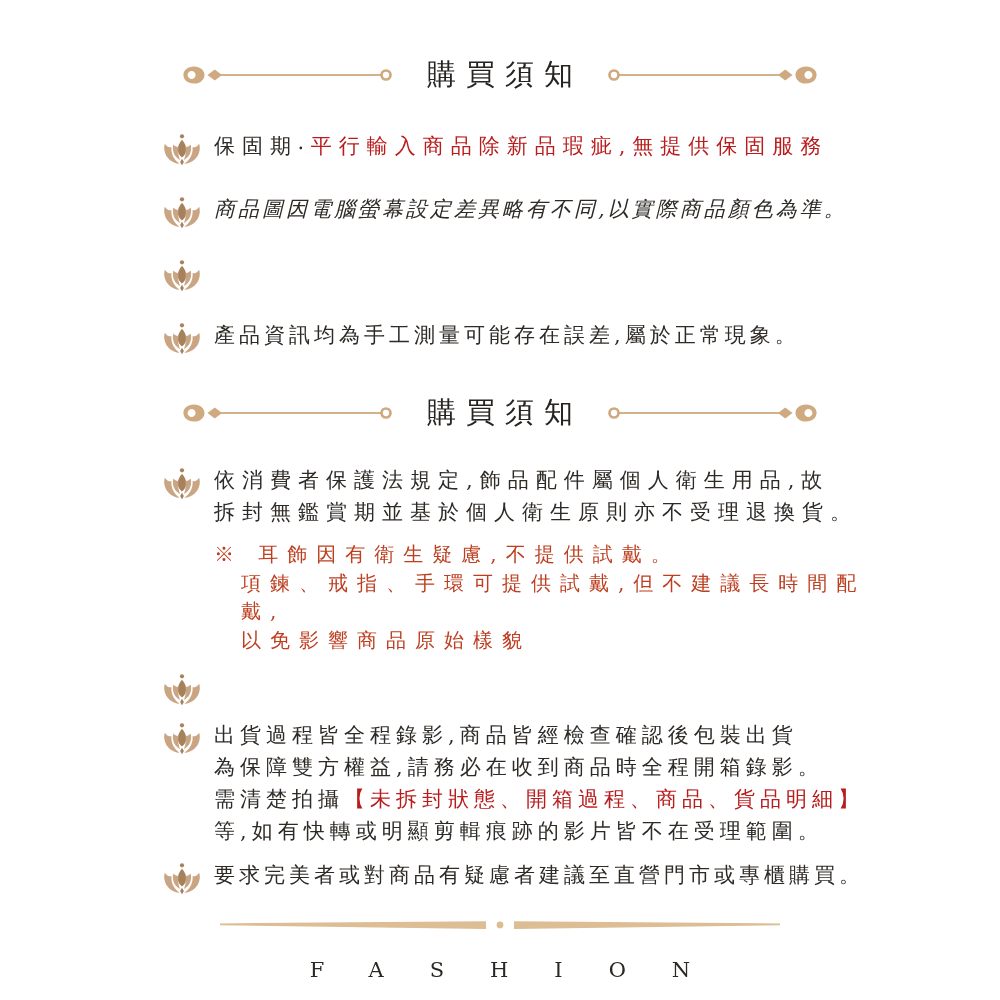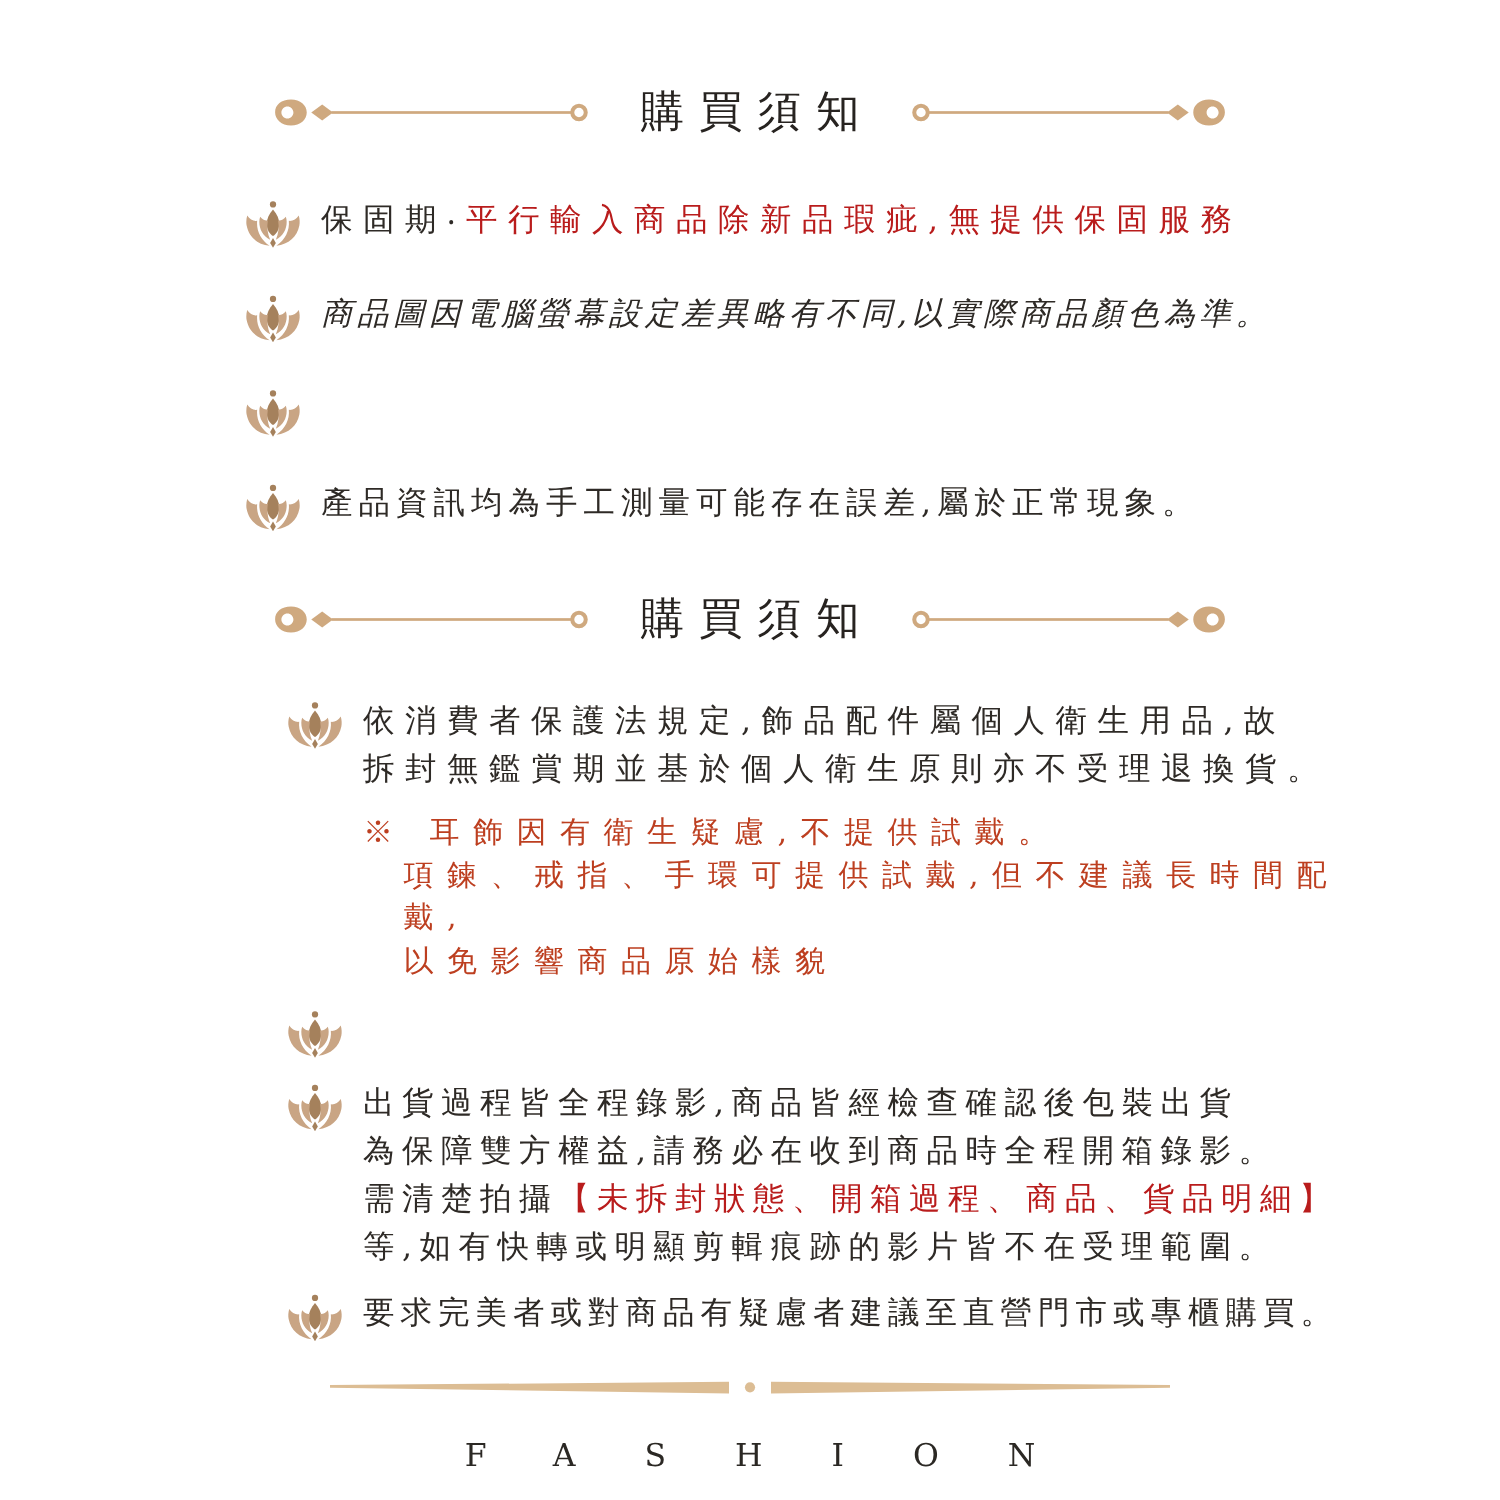--- a/index.html
+++ b/index.html
@@ -14,21 +14,21 @@
   .title-row{display:flex;align-items:center;justify-content:center;gap:24px;height:42px;}
   .section-title{
     margin:0;font-size:29px;font-weight:400;letter-spacing:10px;text-indent:10px;
     color:#272320;white-space:nowrap;
   }
   .orn{flex:0 0 auto;display:block;}
   .flip{transform:scaleX(-1);}
 
   
   .notice-list{list-style:none;margin:34px 0 0;padding:0 0 0 163px;}
-  .notice-list.second{margin-top:30px;margin-left:28px;}
+  .notice-list.second{margin-top:30px;}
   .notice-item{display:flex;align-items:flex-start;margin:0 0 26px 0;}
   .second .notice-item{margin-bottom:12px;}
   .bullet{flex:0 0 38px;margin:3px 13px 0 0;}
   .notice-text{
     margin:0;font-size:21px;line-height:32px;white-space:pre-line;
     width:700px;color:#2e2a26;
   }
   .ls3{letter-spacing:3px;font-style:italic;}
   .ls4{letter-spacing:4px;}
   .ls5{letter-spacing:5px;}

